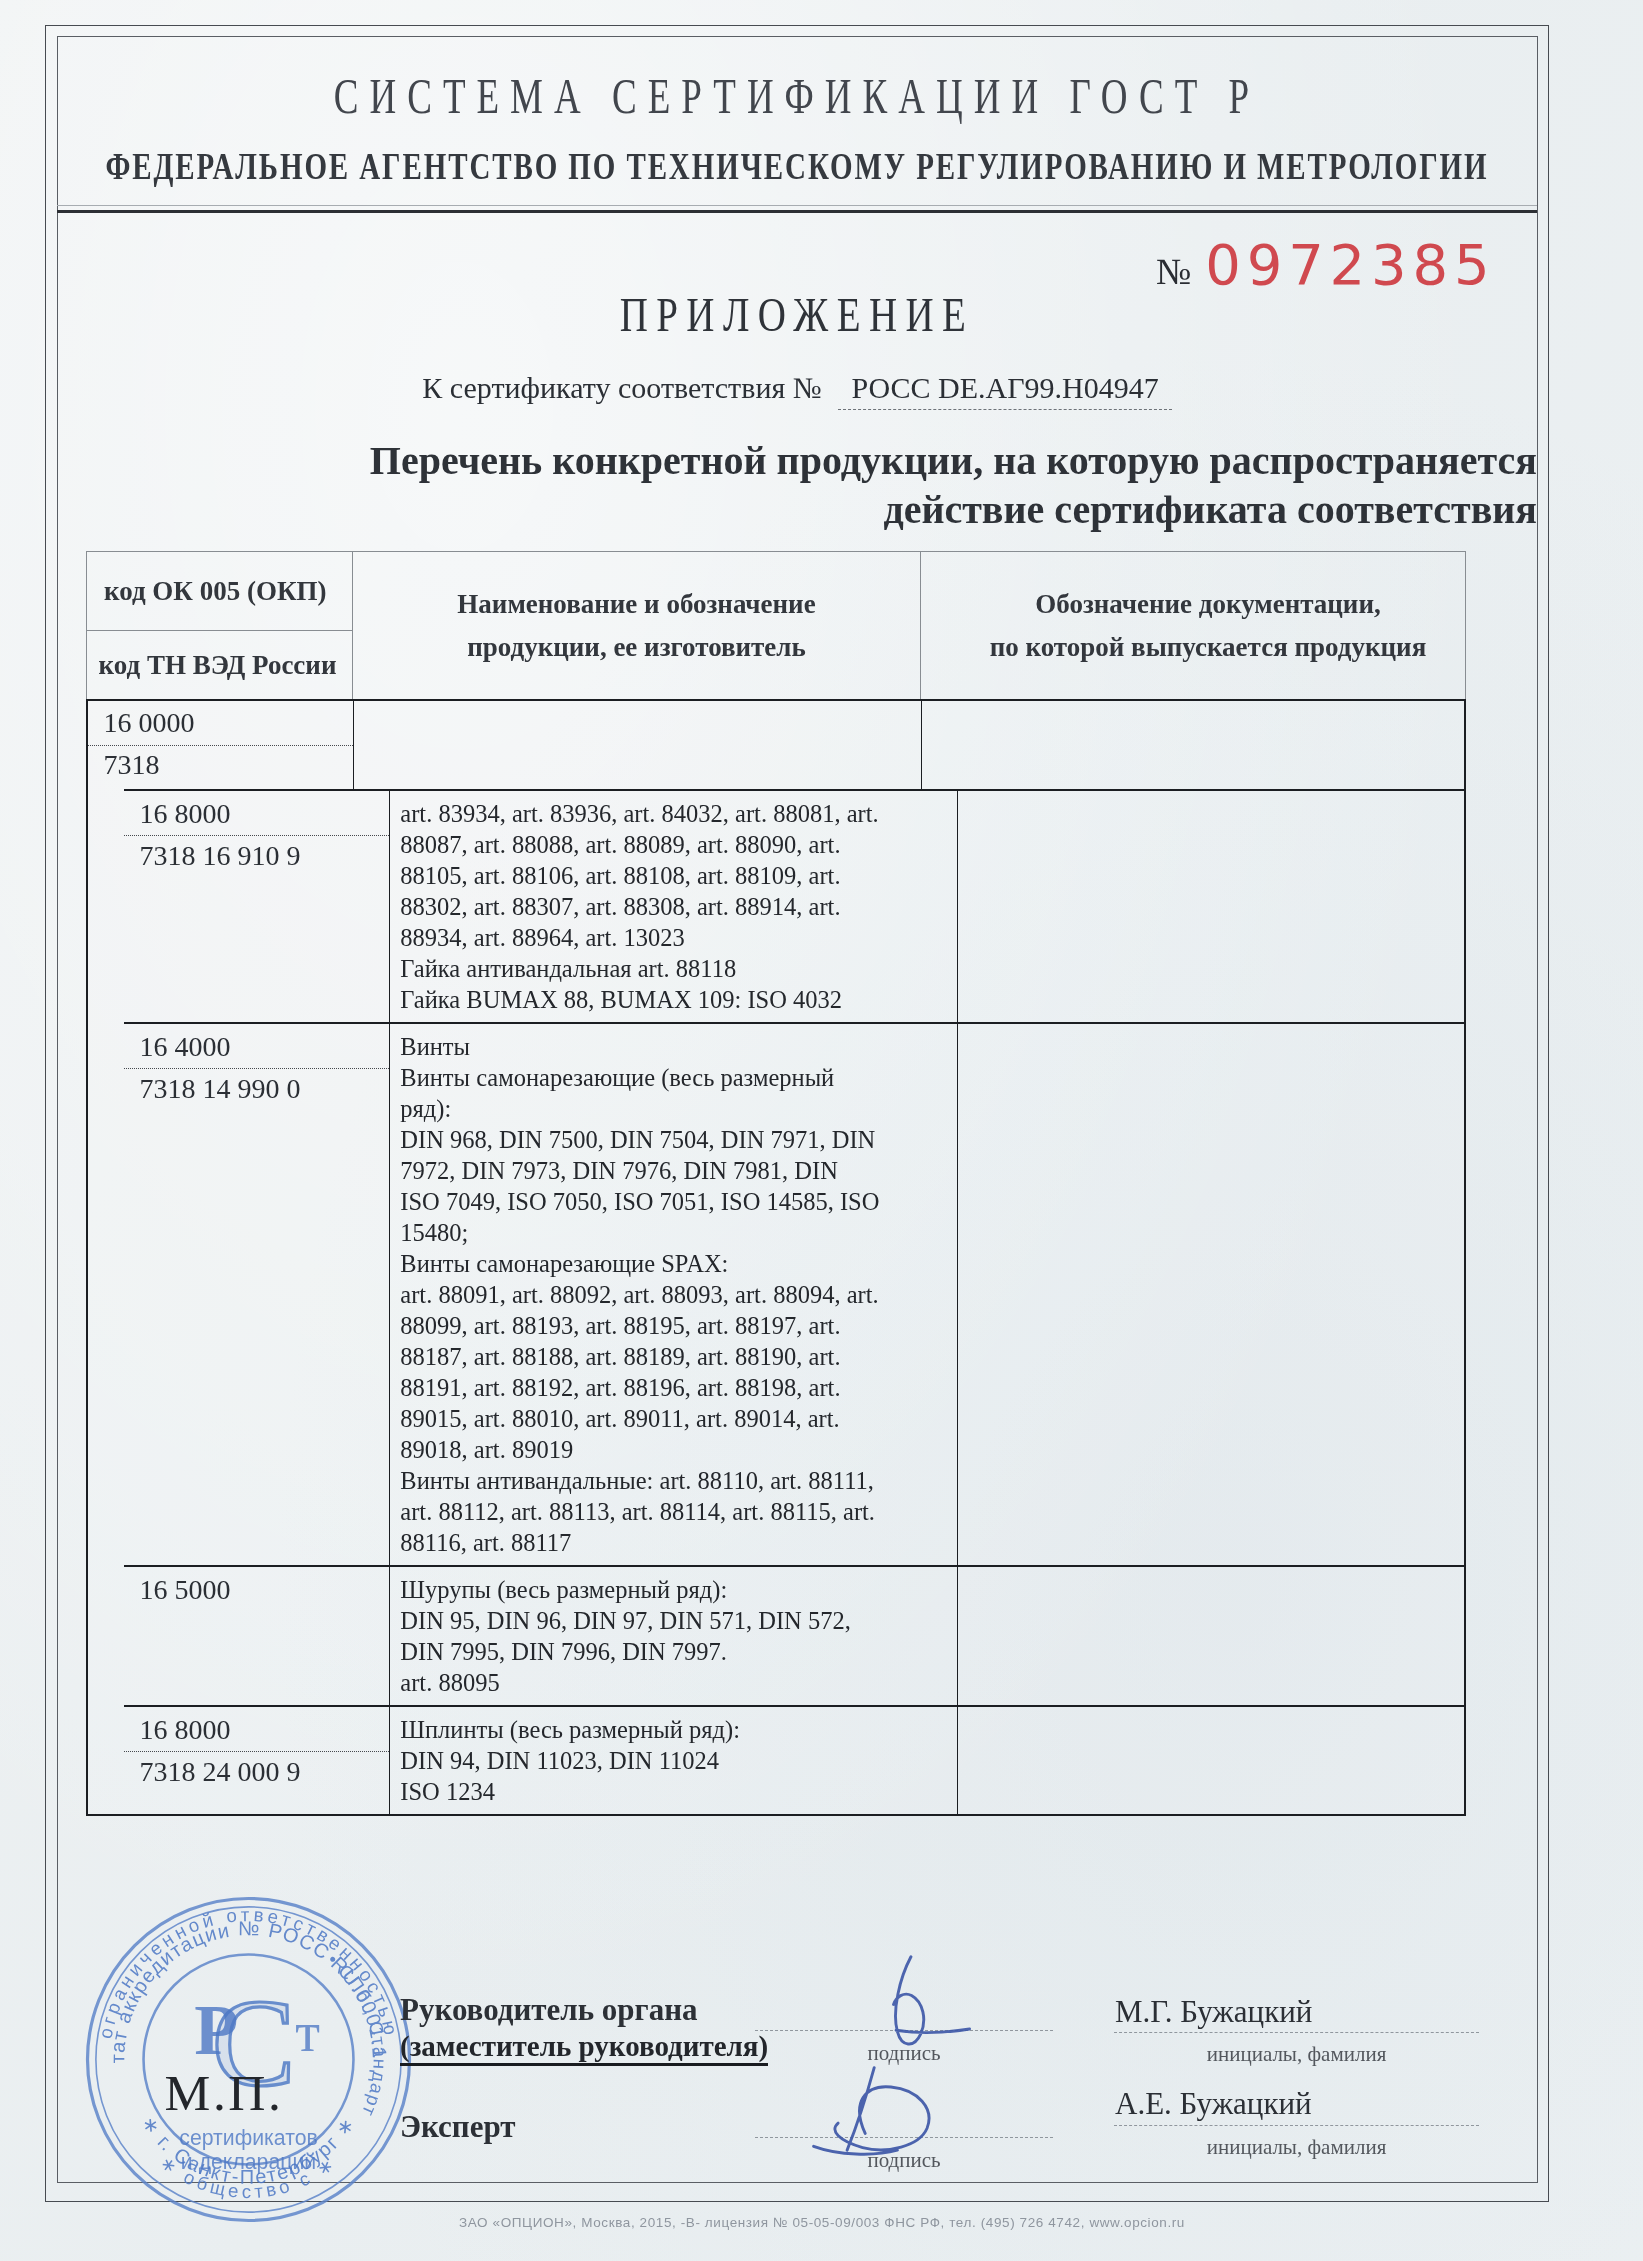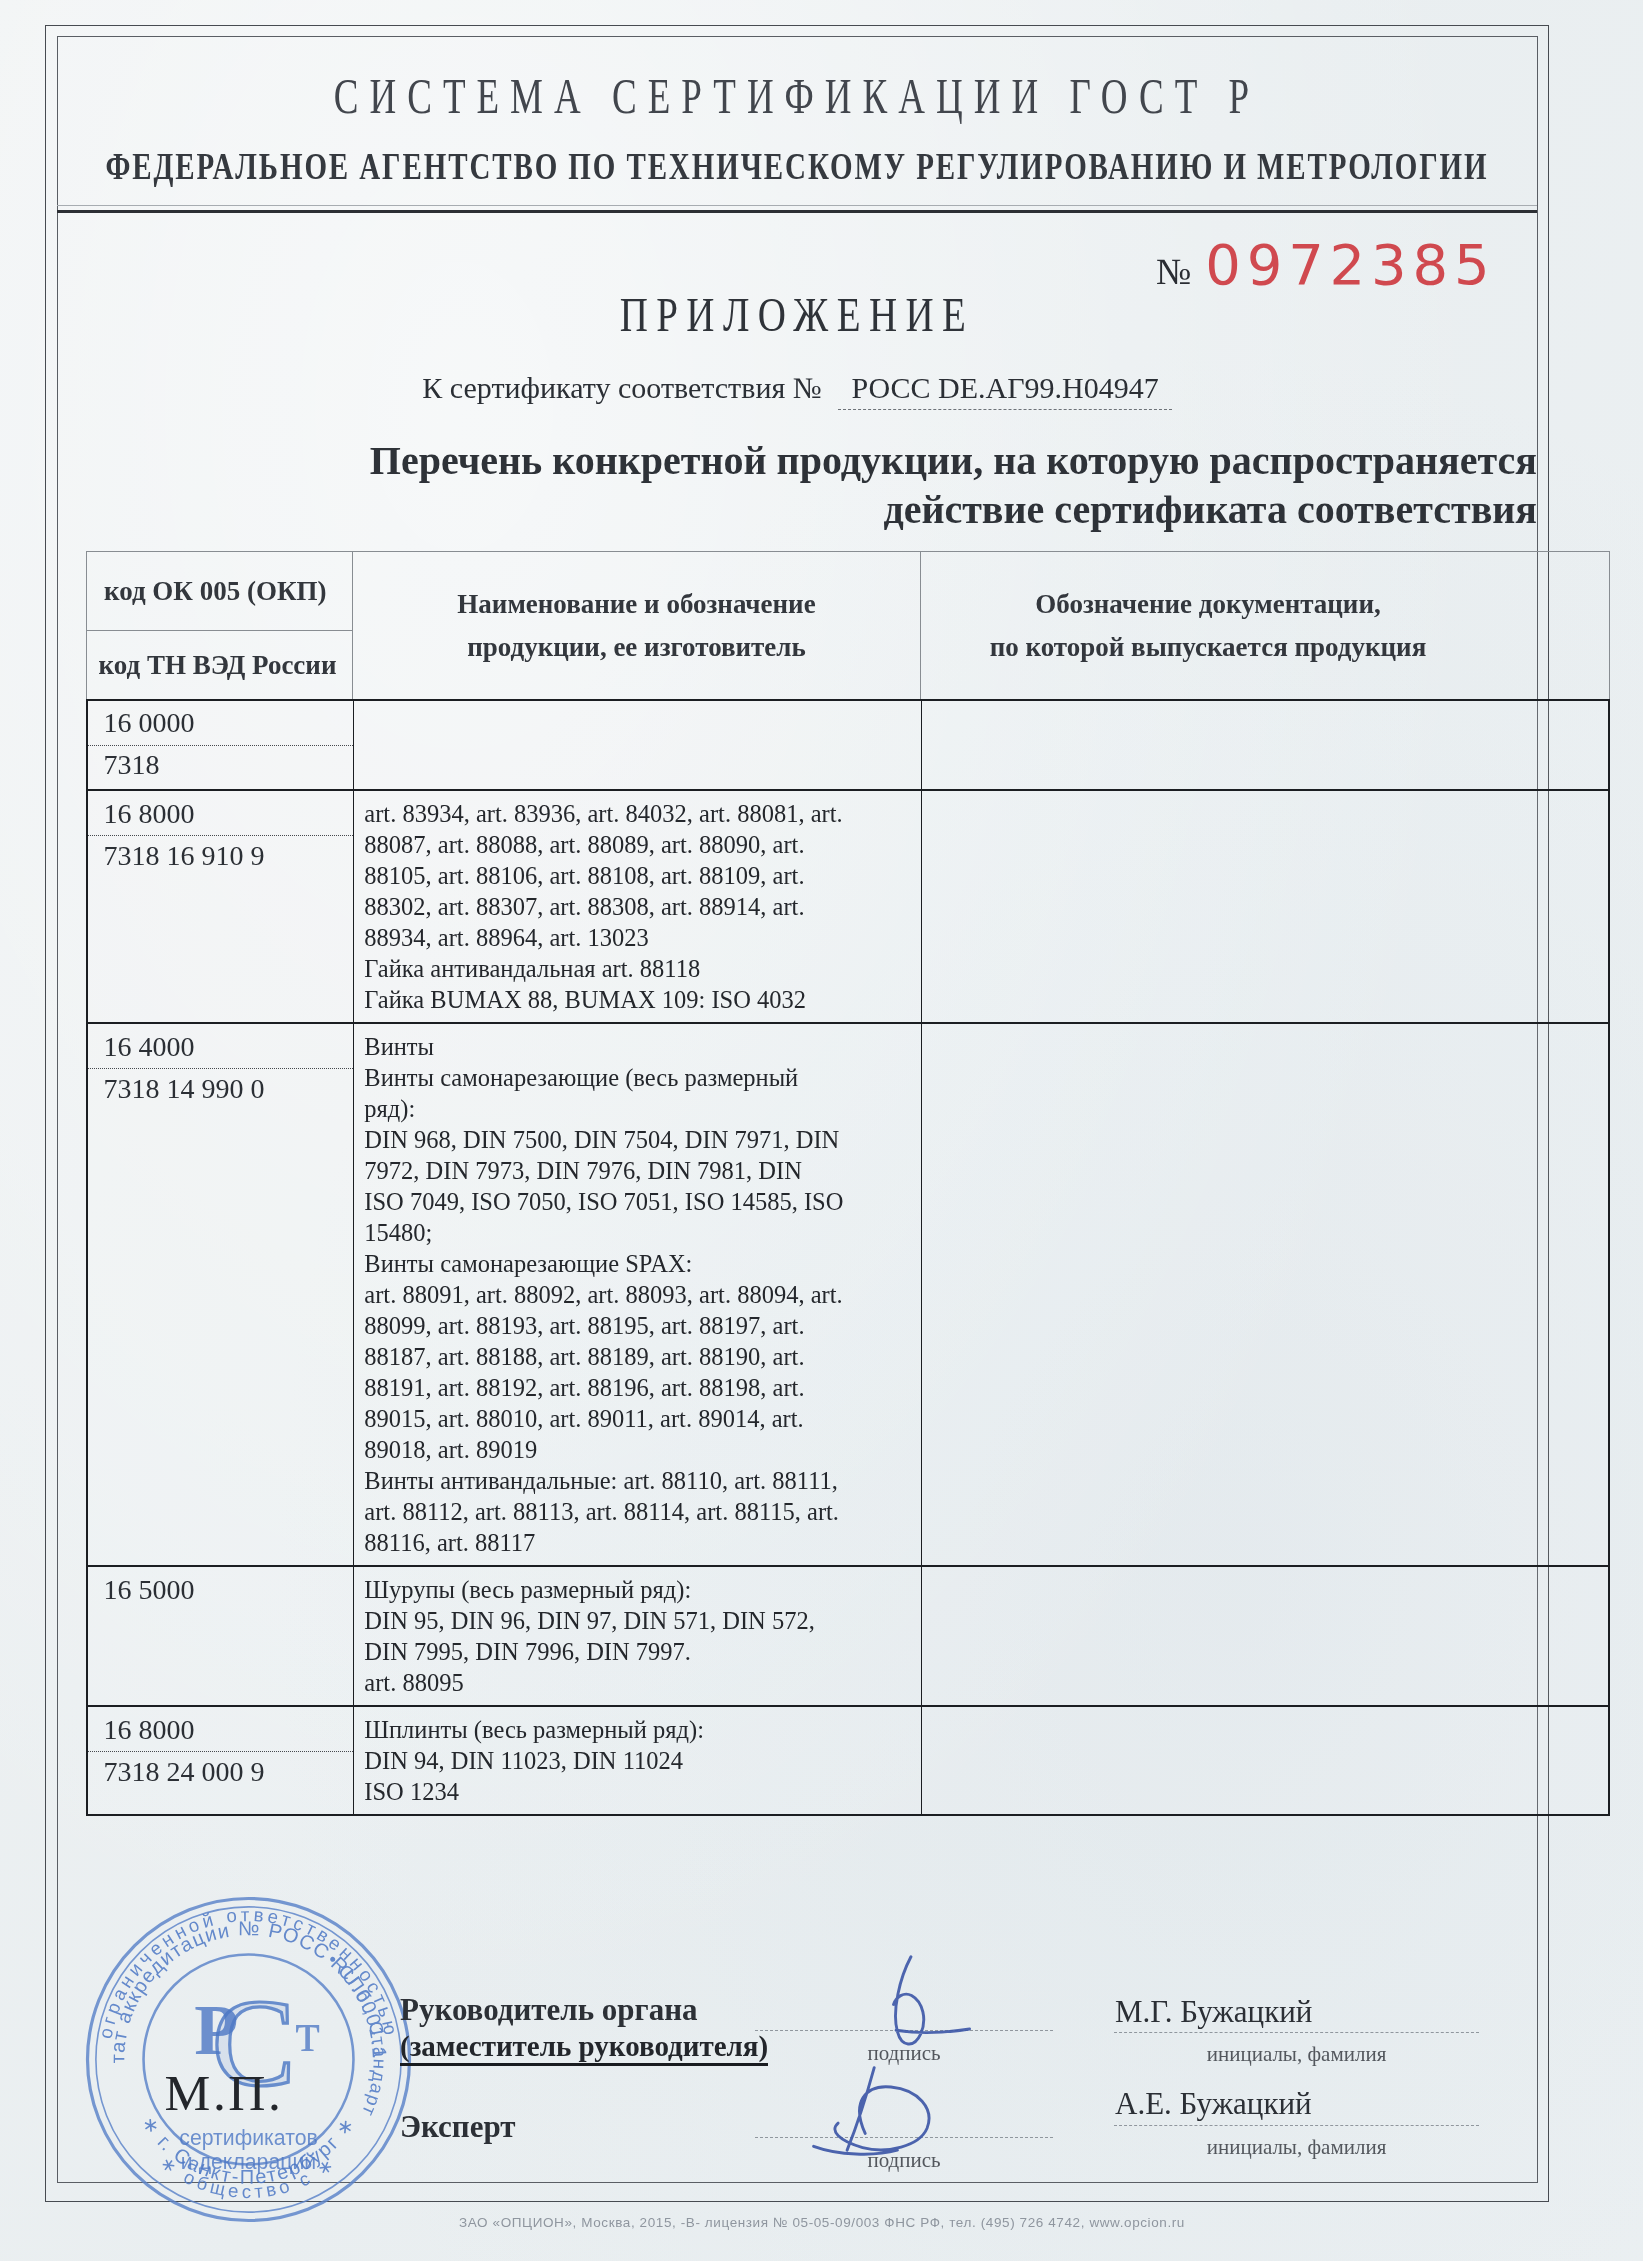--- a/index.html
+++ b/index.html
@@ -37,33 +37,33 @@
   .app-title{
     position:absolute;left:57px;top:286px;width:1480px;text-align:center;
     font-size:39px;letter-spacing:8.4px;color:#2f3339;
     transform:scaleY(1.24);transform-origin:center top;
   }
   .cert-line{position:absolute;left:57px;top:371px;width:1480px;text-align:center;font-size:30px;color:#2b2f35;white-space:nowrap;}
   .cert-line .cert-no{display:inline-block;margin-left:17px;padding:0 13px 3.9px 13px;border-bottom:1.9px dashed #6d7278;}
   .subtitle{position:absolute;left:57px;top:436px;width:1480px;text-align:right;
     font-size:40px;font-weight:700;color:#2e3238;line-height:49px;}
   
-  .ctable{position:absolute;left:86px;top:551px;width:1524px;}
+  .ctable{position:absolute;left:86px;top:551px;width:1380px;}
   .thead{display:grid;grid-template-columns:266px 568px 574px;
     border:1.3px solid #888d92;border-bottom:none;box-sizing:border-box;height:148px;
     font-weight:700;color:#33373d;}
   .th{box-sizing:border-box;}
   .th1{border-right:1.3px solid #888d92;display:flex;flex-direction:column;}
   .th1a{height:79px;border-bottom:1.3px solid #888d92;display:flex;align-items:center;padding-left:17px;font-size:27px;box-sizing:border-box;}
   .th1b{flex:1;display:flex;align-items:center;padding-left:11.6px;font-size:27px;}
   .th2{border-right:1.3px solid #888d92;display:flex;flex-direction:column;justify-content:center;text-align:center;font-size:27px;line-height:43px;}
   .th3{display:flex;flex-direction:column;justify-content:center;text-align:center;font-size:27px;line-height:43px;}
   .tbody{border:2.6px solid #1b1e22;box-sizing:border-box;background:rgba(255,255,255,.08);}
   .trow{display:grid;grid-template-columns:266px 568px 574px;}
-  .trow + .trow{border-top:2.6px solid #1b1e22;}
+  .trow + .trow{border-top:2.6px solid #1b1e22;margin-left:36px;}
   .tcell{box-sizing:border-box;}
   .tc1{border-right:1.9px solid #1b1e22;padding:6.4px 9px 7.7px 15.5px;font-size:28px;line-height:32px;}
   .tc2{border-right:1.9px solid #1b1e22;padding:6.4px 0 7.7px 10.3px;font-size:24.5px;line-height:31px;white-space:nowrap;color:#24272c;}
   .tc3{min-width:0;}
   .dots{border-top:1.9px dotted #46494e;margin:5.2px -9px 3.9px -15.5px;height:0;}
   .tline{white-space:nowrap;}
   
   .role1a{position:absolute;left:400px;top:1992px;font-size:31px;font-weight:700;color:#2c3036;}
   .role1b{position:absolute;left:400px;top:2030px;font-size:29px;font-weight:700;color:#23262b;
     border-bottom:3.9px solid #191c20;padding-bottom:0;}

